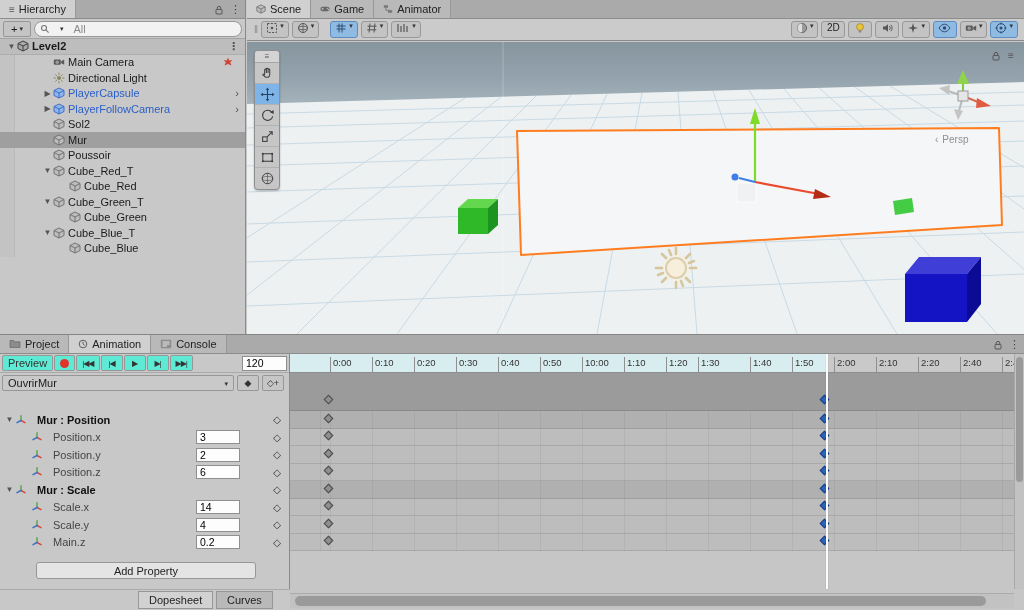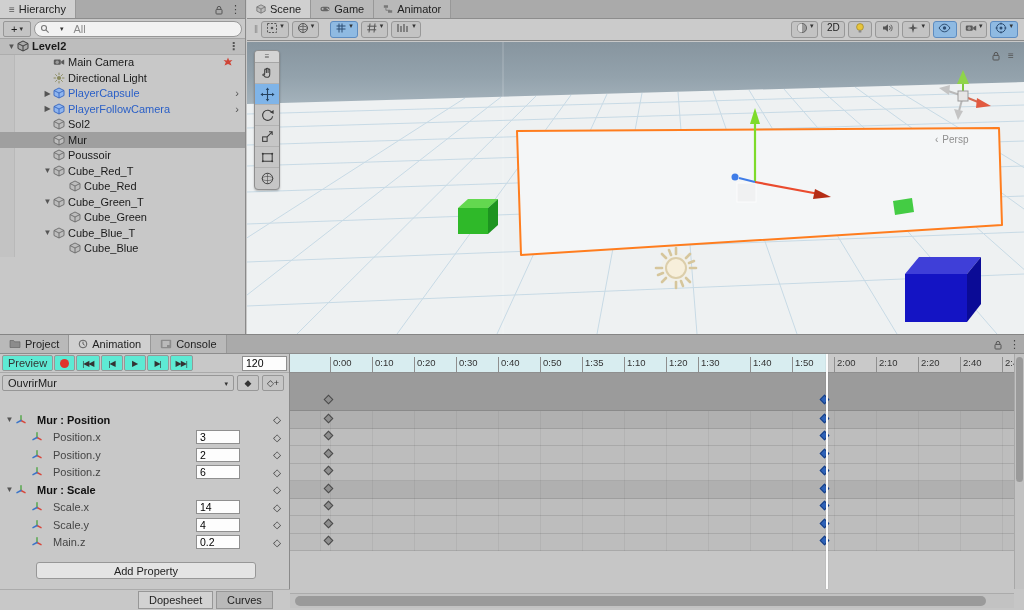--- a/index.html
+++ b/index.html
@@ -706,21 +706,21 @@
 
     <div class="timeline">
       <div class="ruler">
         <div class="ruler-tint"></div>
         <span class="rlabel" style="left:40px">0:00</span>
         <span class="rlabel" style="left:82px">0:10</span>
         <span class="rlabel" style="left:124px">0:20</span>
         <span class="rlabel" style="left:166px">0:30</span>
         <span class="rlabel" style="left:208px">0:40</span>
         <span class="rlabel" style="left:250px">0:50</span>
-        <span class="rlabel" style="left:292px">1:35</span>
+        <span class="rlabel" style="left:292px">10:00</span>
         <span class="rlabel" style="left:334px">1:10</span>
         <span class="rlabel" style="left:376px">1:20</span>
         <span class="rlabel" style="left:408px">1:30</span>
         <span class="rlabel" style="left:460px">1:40</span>
         <span class="rlabel" style="left:502px">1:50</span>
         <span class="rlabel" style="left:544px">2:00</span>
         <span class="rlabel" style="left:586px">2:10</span>
         <span class="rlabel" style="left:628px">2:20</span>
         <span class="rlabel" style="left:670px">2:40</span>
         <span class="rlabel" style="left:712px">2:40</span>

